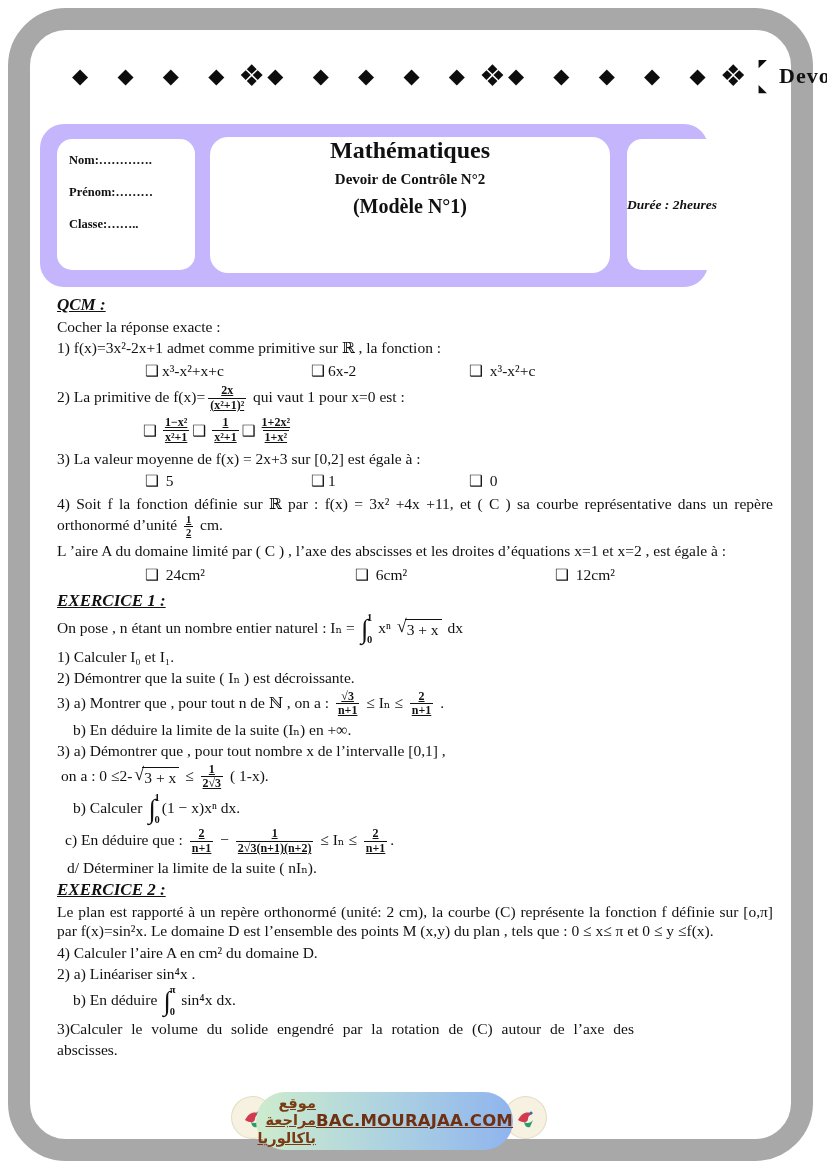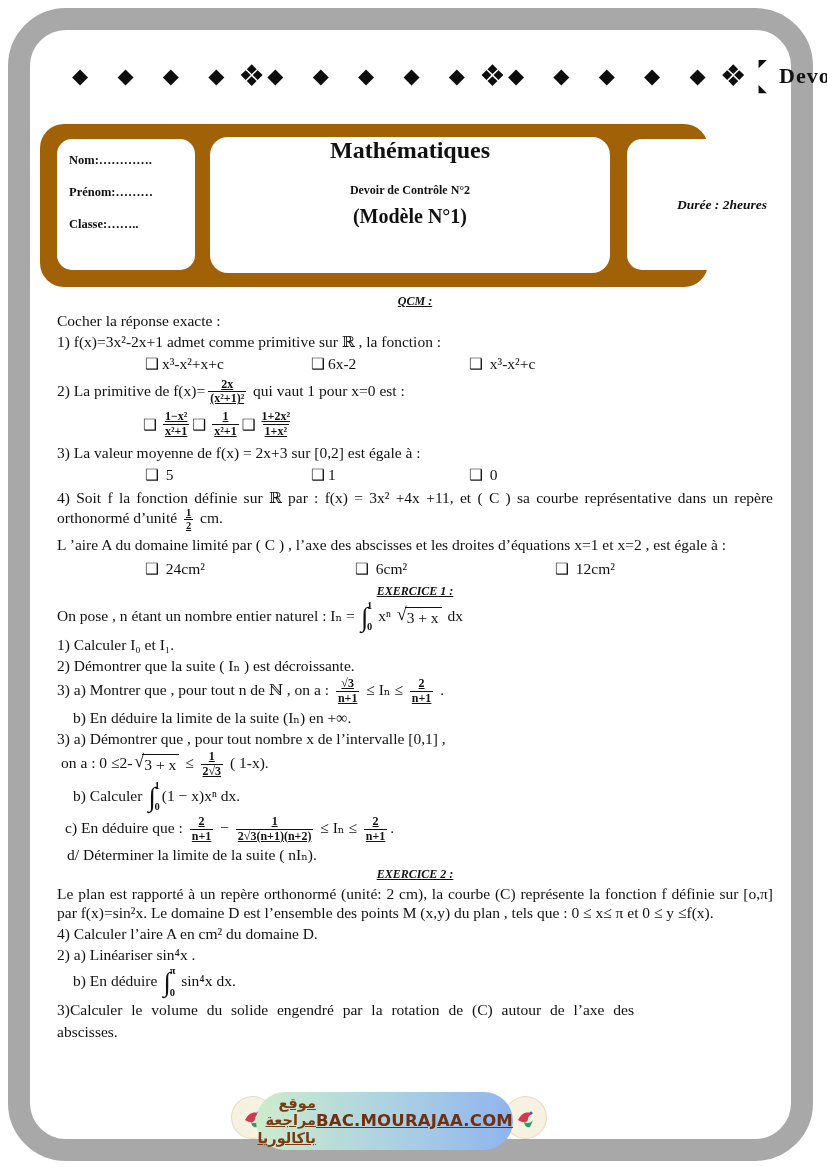--- a/index.html
+++ b/index.html
@@ -14,35 +14,35 @@
         background-image:radial-gradient(circle 2px at 30% 30%,#fff 0 1px,transparent 2px),
         radial-gradient(circle 2px at 60% 45%,#fff 0 1px,transparent 2px),
         radial-gradient(circle 2px at 45% 70%,#fff 0 1px,transparent 2px),
         radial-gradient(circle 1.5px at 70% 65%,#fff 0 1px,transparent 2px);}
   .dstr{font-size:21px;letter-spacing:12px;color:#0d0d0d;white-space:nowrap;line-height:1;}
   .dclu{font-size:30px;color:#0d0d0d;line-height:1;margin:0 2px;}
   .devoir-wrap{display:flex;align-items:center;margin-left:10px;}
   .brk{display:flex;flex-direction:column;justify-content:space-between;height:36px;font-size:11px;line-height:1;color:#0d0d0d;}
   .devoir{font-size:22px;font-weight:bold;margin:0 26px 0 12px;letter-spacing:1px;}
   
-  .tblock{position:absolute;left:40px;top:124px;width:668px;height:163px;background:#a16207;
+  .tblock{position:absolute;left:40px;top:124px;width:668px;height:163px;background:#c4b5fd;
           border-radius:24px;z-index:2;}
   .wbox{position:absolute;background:#fff;border-radius:15px;}
   .stud{left:17px;top:15px;width:138px;height:131px;padding:14px 0 0 12px;box-sizing:border-box;}
   .stud div{font-weight:bold;font-size:12.5px;margin-bottom:17px;}
   .ttl{left:170px;top:13px;width:400px;height:136px;display:flex;flex-direction:column;
        align-items:center;text-align:center;border-radius:18px;}
   .ttl .l1{font-size:24px;font-weight:bold;}
-  .ttl .l2{font-size:12px;font-weight:bold;margin-top:19px;}
+  .ttl .l2{font-size:15px;font-weight:bold;margin-top:7px;}
   .ttl .l3{font-size:20px;font-weight:bold;margin-top:7px;}
-  .dur{left:587px;top:15px;width:140px;height:131px;display:flex;align-items:center;justify-content:flex-end;}
+  .dur{left:587px;top:15px;width:140px;height:131px;display:flex;align-items:center;justify-content:flex-start;}
   .dur span{font-weight:bold;font-style:italic;font-size:13.5px;}
   
   .content{position:absolute;left:57px;top:292px;width:716px;z-index:2;font-size:15.5px;line-height:1.24;}
-  .sec-h{font-weight:bold;font-style:italic;text-decoration:underline;font-size:12px;margin:2px 0;text-align:center;}
+  .sec-h{font-weight:bold;font-style:italic;text-decoration:underline;font-size:17px;margin:2px 0;}
   .ln{margin:2px 0;}
   .just{text-align:justify;}
   .opts{display:flex;padding-left:88px;margin:3px 0 4px 0;}
   .opt-a{width:166px;}.opt-b{width:158px;}
   .optsw{display:flex;padding-left:88px;margin:5px 0 6px 0;}
   .optw-a{width:210px;}.optw-b{width:200px;}
   .opts-frac{display:flex;padding-left:86px;align-items:center;margin:4px 0;}
   .cb{margin-right:3px;}
   .frac{display:inline-flex;flex-direction:column;align-items:center;vertical-align:middle;
         font-size:12px;line-height:1.15;margin:0 3px;font-weight:600;text-decoration:underline;}

